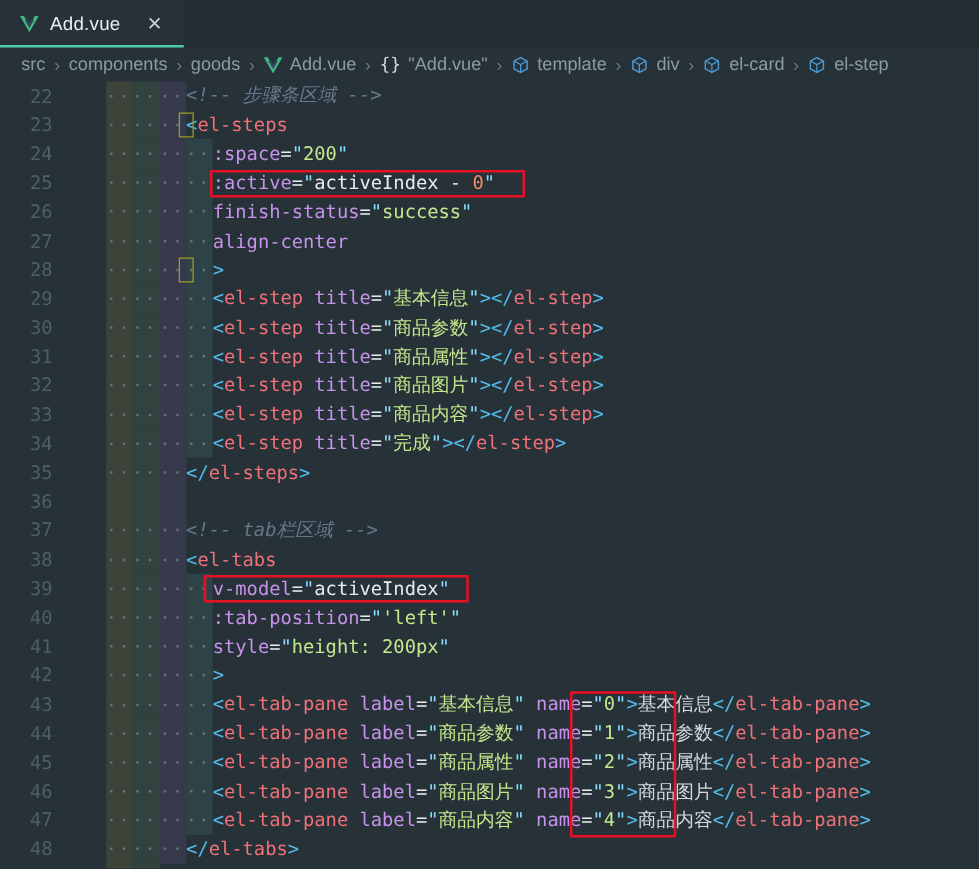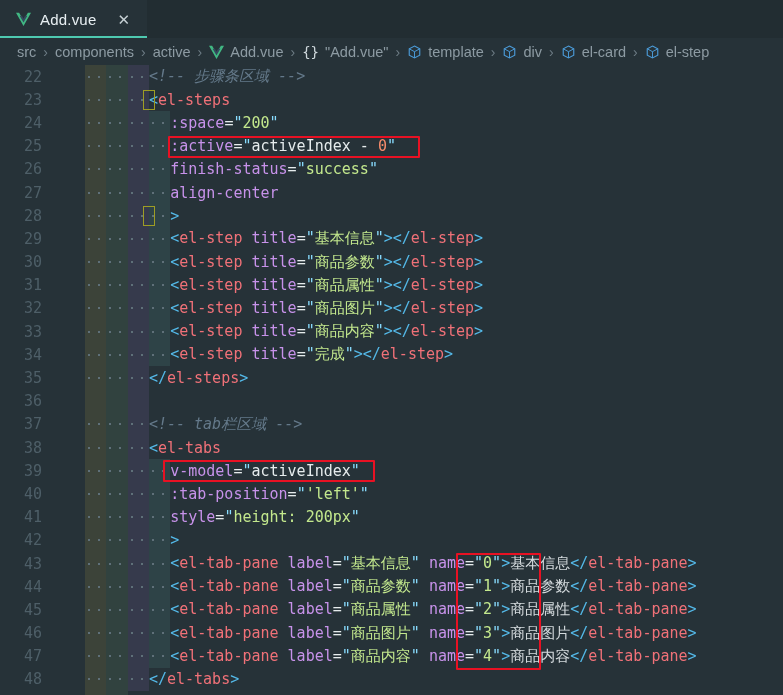--- a/index.html
+++ b/index.html
@@ -155,21 +155,21 @@
   <div class="breadcrumb" id="bc">
       <span class="crumb">
         <span>src</span>
       </span>
       <span class="crumb-sep">›</span>
       <span class="crumb">
         <span>components</span>
       </span>
       <span class="crumb-sep">›</span>
       <span class="crumb">
-        <span>active</span>
+        <span>goods</span>
       </span>
       <span class="crumb-sep">›</span>
       <span class="crumb">
         <svg viewBox="0 0 24 22" class="ic">
           <polygon points="12,22 0,1 5,1 12,13 19,1 24,1" fill="#41b883"></polygon>
           <polygon points="12,16.5 5.8,5.8 9.4,5.8 12,10.4 14.6,5.8 18.2,5.8" fill="#35495e"></polygon>
         </svg>
         <span>Add.vue</span>
       </span>
       <span class="crumb-sep">›</span>

